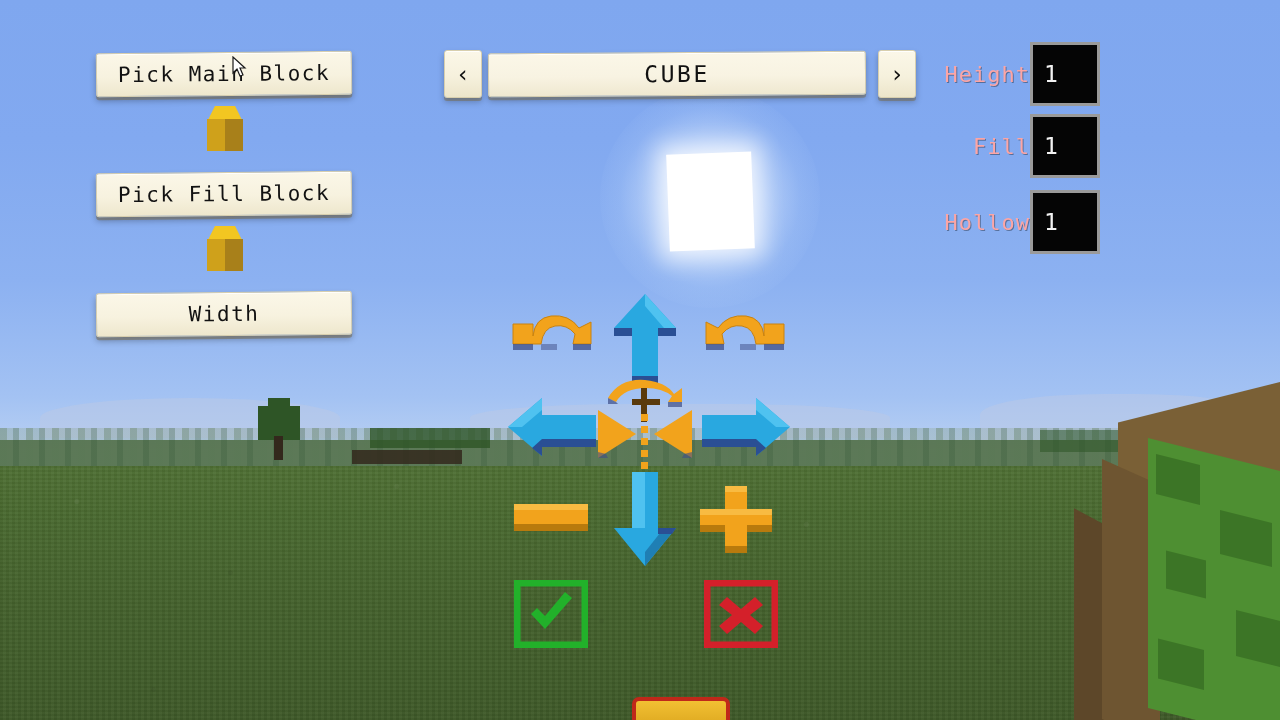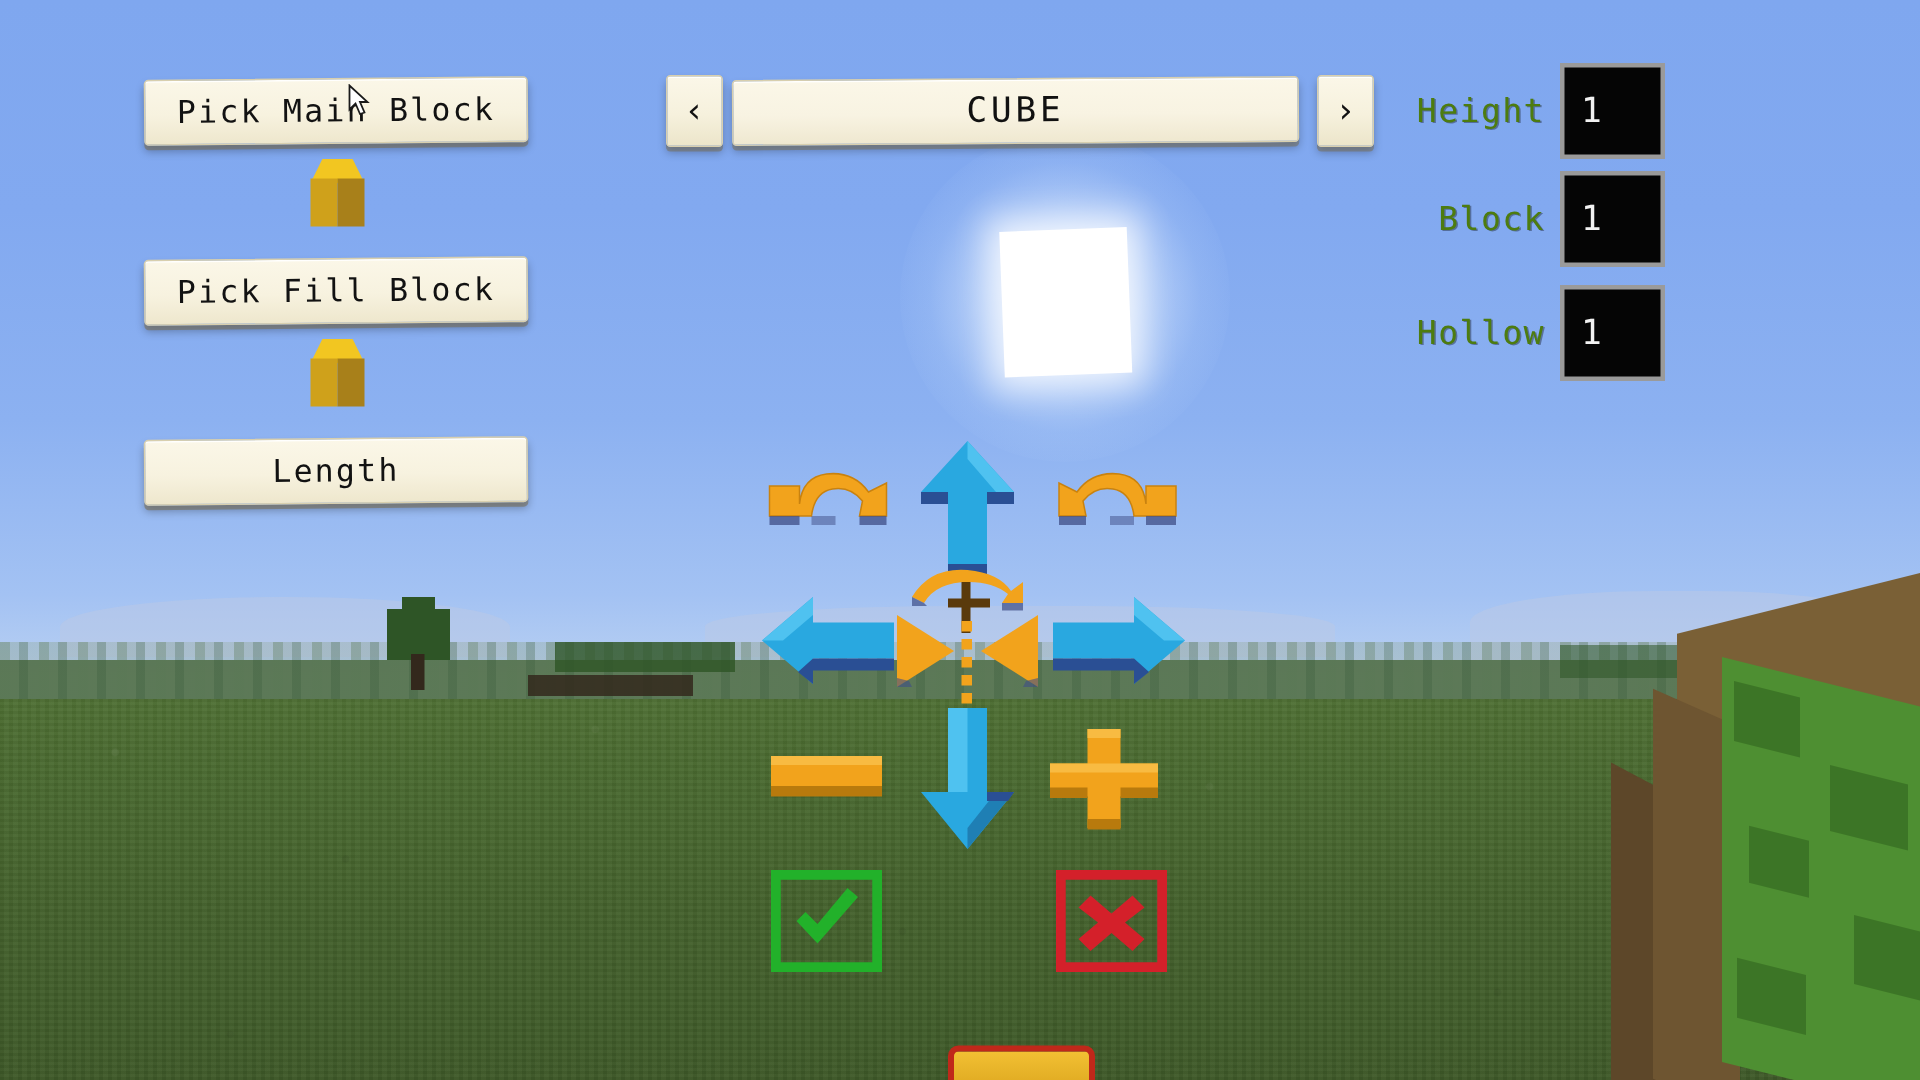--- a/index.html
+++ b/index.html
@@ -178,24 +178,24 @@
     display:flex; align-items:center; justify-content:center;
     font-size:23px; color:#111; letter-spacing:2.5px;
     font-family:"DejaVu Sans Mono", monospace;
     transform:rotate(-0.4deg);
   }
 
   
   .dim-row { position:absolute; display:flex; align-items:center; }
   .dim-label {
     font-family:"DejaVu Sans Mono", monospace;
-    font-size:22px; color:#4d7c0f;
+    font-size:22px; color:#fca5a5;
     text-shadow:1px 1px 0 rgba(0,0,0,.35);
     letter-spacing:1px;
-    margin-right:10px;
+    margin-right:0;
     text-align:right;
   }
   .dim-box {
     width:70px; height:64px;
     background:#050505;
     border:3px solid #9a9a9a;
     display:flex; align-items:center;
     padding-left:11px;
     color:#f2f2f2; font-size:23px;
     font-family:"DejaVu Sans Mono", monospace;
@@ -282,42 +282,42 @@
       <span class="mc-btn-label">Pick Fill Block</span>
     </div>
 
     <div class="gold-block" id="gold-2">
       <div class="gb-top"></div>
       <div class="gb-l"></div>
       <div class="gb-r"></div>
     </div>
 
     <div class="mc-btn" id="btn-hollow">
-      <span class="mc-btn-label">Length</span>
+      <span class="mc-btn-label">Width</span>
     </div>
 
     <div class="sel-arrow" id="sel-prev">
       <span>‹</span>
     </div>
 
     <div id="shape-field">
       <span>CUBE</span>
     </div>
 
     <div class="sel-arrow" id="sel-next">
       <span>›</span>
     </div>
 
     <div class="dim-row" id="row-height">
       <div class="dim-label">Height</div>
       <div class="dim-box">1</div>
     </div>
 
     <div class="dim-row" id="row-width">
-      <div class="dim-label">Block</div>
+      <div class="dim-label">Fill</div>
       <div class="dim-box">1</div>
     </div>
 
     <div class="dim-row" id="row-length">
       <div class="dim-label">Hollow</div>
       <div class="dim-box">1</div>
     </div>
 
     <div class="ctrl" style="left:505px; top:300px; width:92px; height:56px;">
       <svg width="92" height="56" viewBox="0 0 92 56">

